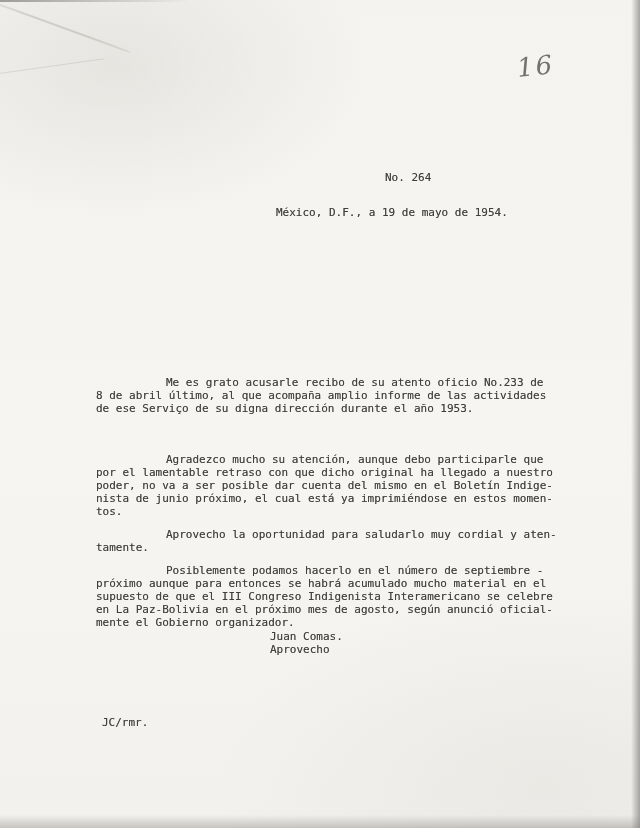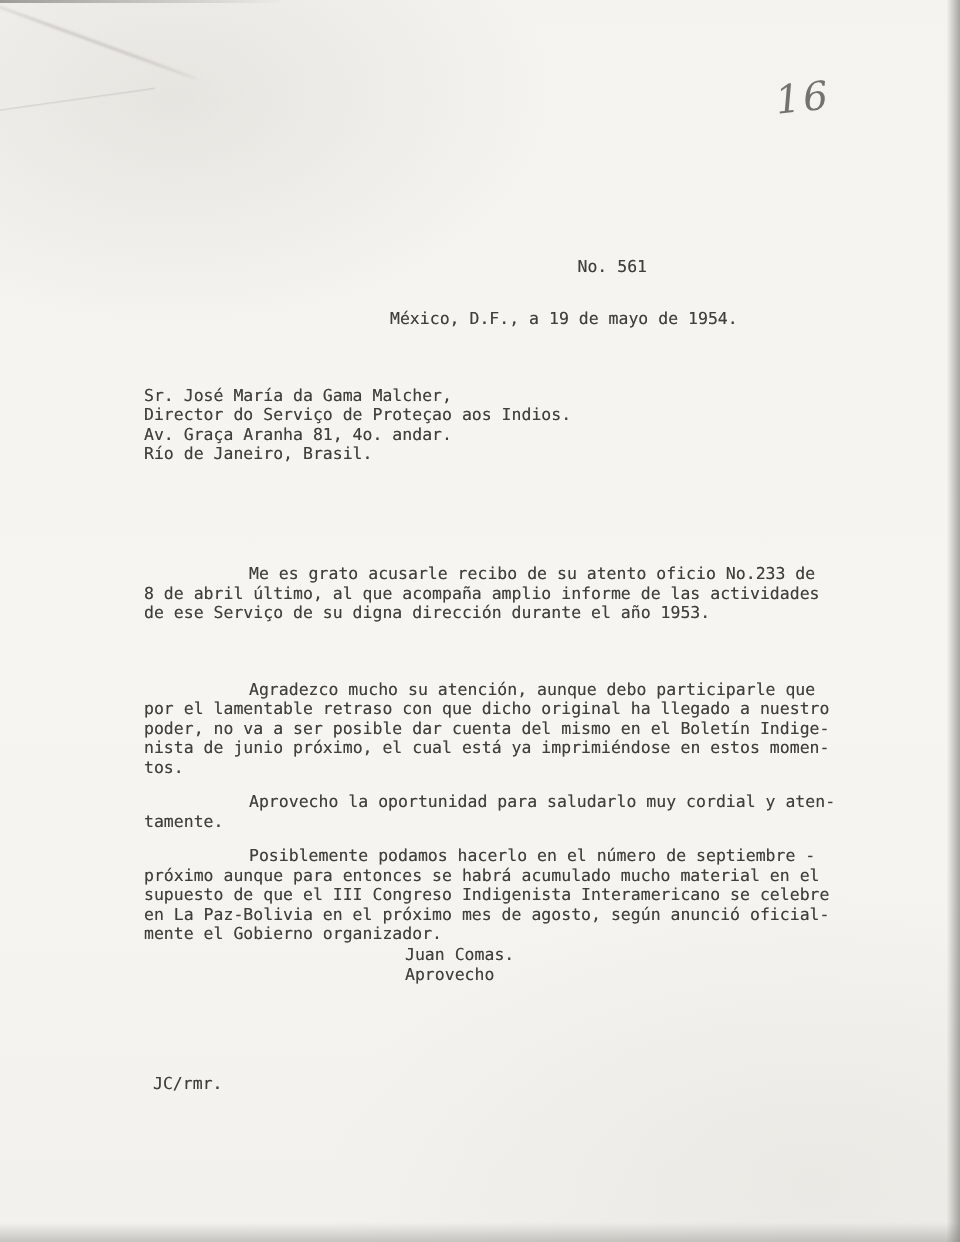--- a/index.html
+++ b/index.html
@@ -41,21 +41,21 @@
     background: rgba(104,102,97,0.16); transform: rotate(-8deg);
     filter: blur(0.5px);
   }
   .handwritten {
     position: absolute; left: 517px; top: 53px;
     font-family: "DejaVu Serif", serif; font-style: italic;
     font-size: 26px; line-height: 26px; letter-spacing: 2px;
     color: #73726d; text-shadow: none; transform: rotate(-6deg);
   }
   .refnum   { position: absolute; left: 385px; top: 171px; white-space: pre; }
-  .dateline { position: absolute; left: 260px; top: 206px; white-space: pre; }
+  .dateline { position: absolute; left: 276px; top: 206px; white-space: pre; }
   .address  { position: absolute; left: 96px;  top: 257px; white-space: pre; }
   .salutation { position: absolute; left: 96px; top: 346px; white-space: pre; }
   .body     { position: absolute; left: 96px;  top: 376px; width: 490px; }
   .para     { white-space: pre; text-indent: 70px; margin: 0; }
   .para + .para { margin-top: 10px; }
   .para.gap-lg  { margin-top: 38px; }
   .u        { text-underline-offset: 2px; }
   .signature{ position: absolute; left: 270px; top: 630px; white-space: pre; }
   .initials { position: absolute; left: 102px; top: 716px; white-space: pre; text-align: right; }
 </style>
@@ -65,27 +65,23 @@
 <div class="page">
 
   <div class="edge-top"></div>
   <div class="crease-a"></div>
   <div class="crease-b"></div>
   <div class="edge-right"></div>
   <div class="edge-bottom"></div>
 
   <div class="handwritten">16</div>
 
-  <div class="refnum">No. 561</div>
+  <div class="refnum">No. 264</div>
   <div class="dateline">México, D.F., a 19 de mayo de 1954.</div>
 
-  <div class="address">Sr. José María da Gama Malcher,
-Director do Serviço de Proteçao aos Indios.
-Av. Graça Aranha 81, 4o. andar.
-Río de Janeiro, Brasil.</div>
 
 
   <div class="body">
     <div class="para">Me es grato acusarle recibo de su atento oficio No.233 de
 8 de abril último, al que acompaña amplio informe de las actividades
 de ese Serviço de su digna dirección durante el año 1953.</div>
     <div class="para gap-lg"><span>Agradezco mucho su atención, aunque debo participarle que
 por el lamentable retraso con que dicho original ha llegado a nuestro
 poder, no va a ser posible dar cuenta del mismo en el </span><span class="u">Boletín Indige-</span><span>
 </span><span class="u">nista</span><span> de junio próximo, el cual está ya imprimiéndose en estos momen-

